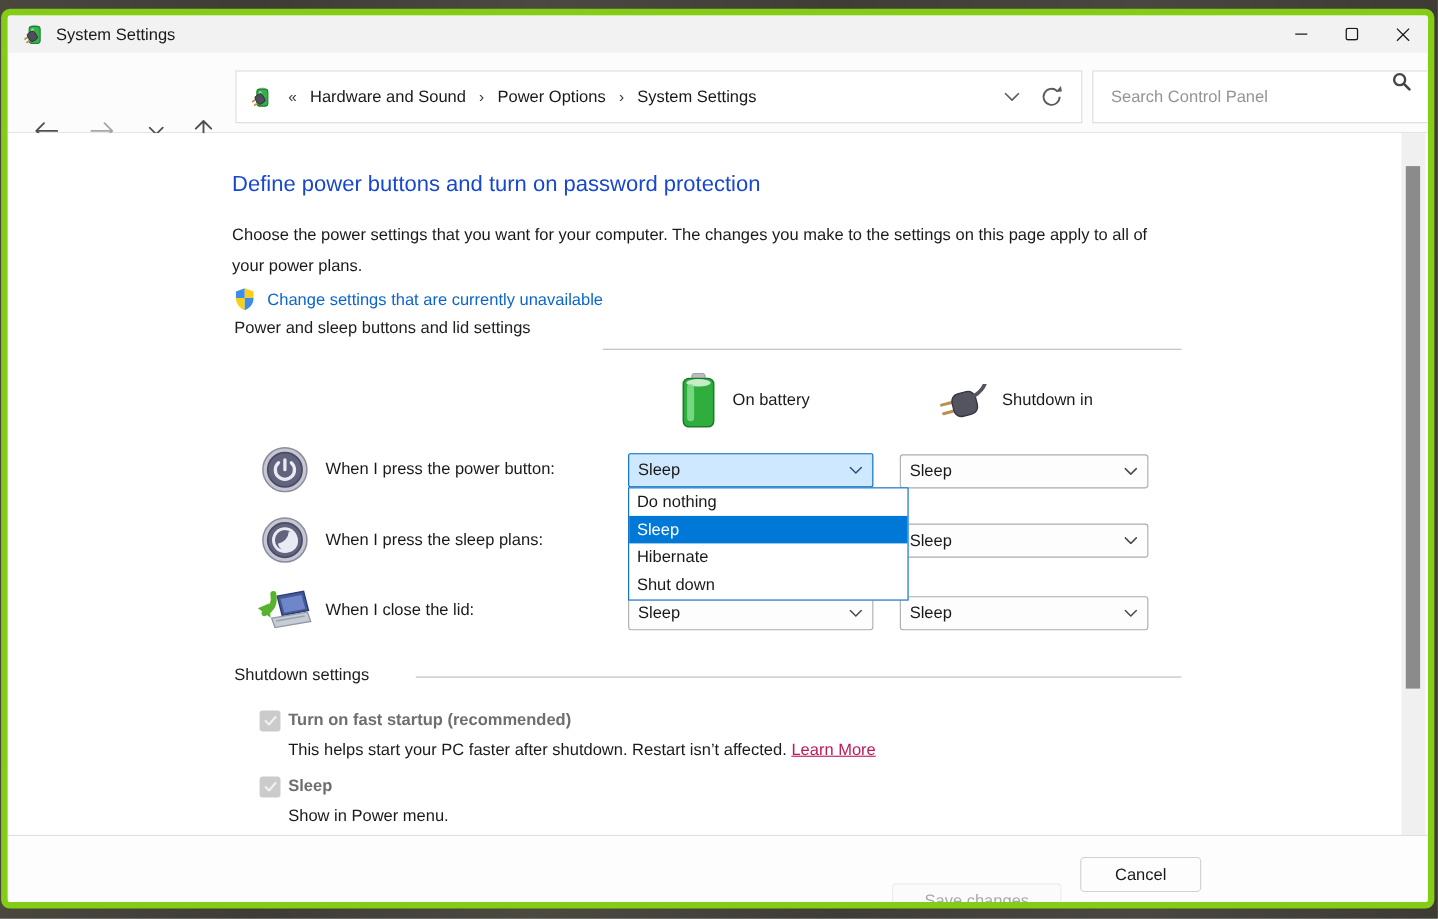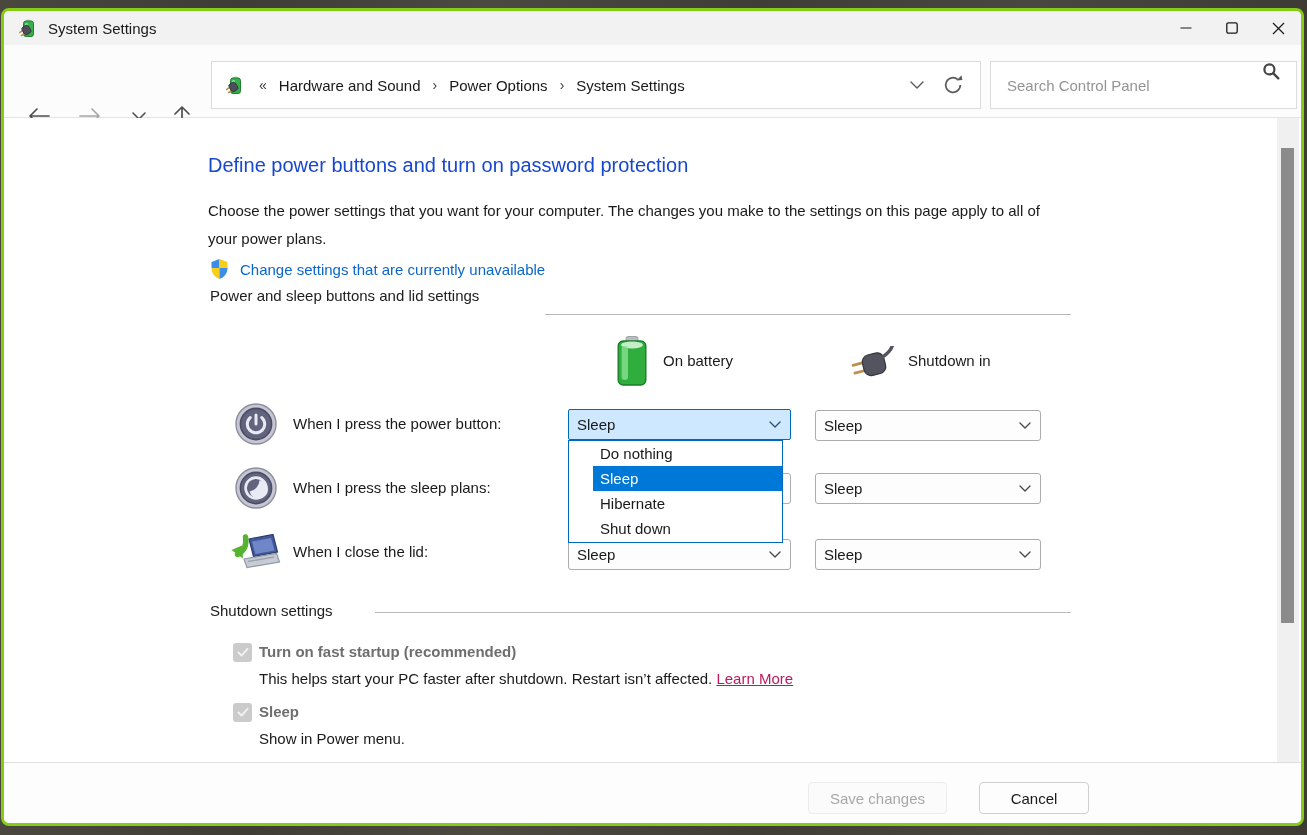--- a/index.html
+++ b/index.html
@@ -5,21 +5,21 @@
   * { margin:0; padding:0; box-sizing:border-box; }
   html,body { width:1307px; height:835px; overflow:hidden; }
   body {
     font-family:"Liberation Sans", sans-serif;
     background:#44413a;
     background-image:linear-gradient(90deg, #4a473f 0%, #3f3c36 18%, #4c4941 37%, #403d37 58%, #4a4740 79%, #3e3b35 100%);
     position:relative;
   }
   .window {
     position:absolute; left:1px; top:8px; width:1303px; height:818px;
-    background:#ffffff; border:3px solid #84cc16; border-radius:8px;
+    background:#ffffff; border:6px solid #84cc16; border-radius:8px;
     overflow:hidden;
   }
   
   .titlebar { position:absolute; left:0; top:0; right:0; height:34px; background:#f2f2f2; display:flex; align-items:center; }
   .titlebar .appicon { margin-left:15px; width:20px; height:20px; }
   .titlebar .title { margin-left:9px; font-size:15px; color:#191919; }
   .caption-buttons { position:absolute; right:0; top:0; height:34px; display:flex; }
   .caption-btn { width:46px; height:34px; display:flex; align-items:center; justify-content:center; }
   
   .toolbar { position:absolute; left:0; top:34px; right:0; height:73px; background:#fcfcfc; border-bottom:1px solid #e4e4e4; }
@@ -58,41 +58,41 @@
   .row-label { font-size:15px; color:#1a1a1a; }
   
   .combo {
     position:absolute; height:31px; background:#fdfdfd; border:1px solid #acacac; border-radius:3px;
     display:flex; align-items:center; font-size:15px; color:#191919;
   }
   .combo .val { margin-left:8px; flex:1; }
   .combo .chev { margin-right:9px; }
   .combo.open { background:#cde8ff; border-color:#0067c0; border-radius:2px; }
   .popup {
-    position:absolute; left:564px; top:322px; width:215px; height:103px;
+    position:absolute; left:564px; top:322px; width:255px; height:103px;
     background:#ffffff; border:1px solid #0067c0; z-index:30;
-    font-size:15px; color:#191919;padding-left:24px;
+    font-size:15px; color:#191919;
   }
   .popup .opt { height:25px; line-height:25px; padding-left:7px; }
   .popup .opt.hl { background:#0078d7; color:#ffffff; }
   
   .cb { position:absolute; width:19px; height:19px; background:#cbcbcb; border-radius:3px; display:flex; align-items:center; justify-content:center; }
   .cb-label { font-size:15px; font-weight:bold; color:#6e6e6e; }
   .cb-desc { font-size:15px; color:#1a1a1a; }
   .learn-link { color:#be185d; text-decoration:underline; }
   
   .scroll-track { position:absolute; top:0; bottom:0; right:2px; width:22px; background:#f0f0f0; }
   .scroll-thumb { position:absolute; left:4px; top:30px; width:13px; height:475px; background:#8b8b8b; }
   
   .footer { position:absolute; left:0; right:0; bottom:0; height:61px; background:#fdfdfd; border-top:1px solid #dedede; }
   .btn {
     position:absolute; top:19px; height:32px; border-radius:4px; font-size:15px;
     display:flex; align-items:center; justify-content:center; font-family:"Liberation Sans",sans-serif;
   }
-  .btn-save { left:804px; width:139px; background:#fbfbfb; border:1px solid #ececec; color:#a8a8a8; }
+  .btn-save { left:804px; width:154px; background:#fbfbfb; border:1px solid #ececec; color:#a8a8a8;margin-top:24px; }
   .btn-cancel { left:975px; width:110px; background:#fdfdfd; border:1px solid #d0d0d0; color:#191919; }
   svg { display:block; }
 </style>
 </head>
 <body>
 
 <div class="window">
 
   <div class="titlebar">
     <span class="appicon">

